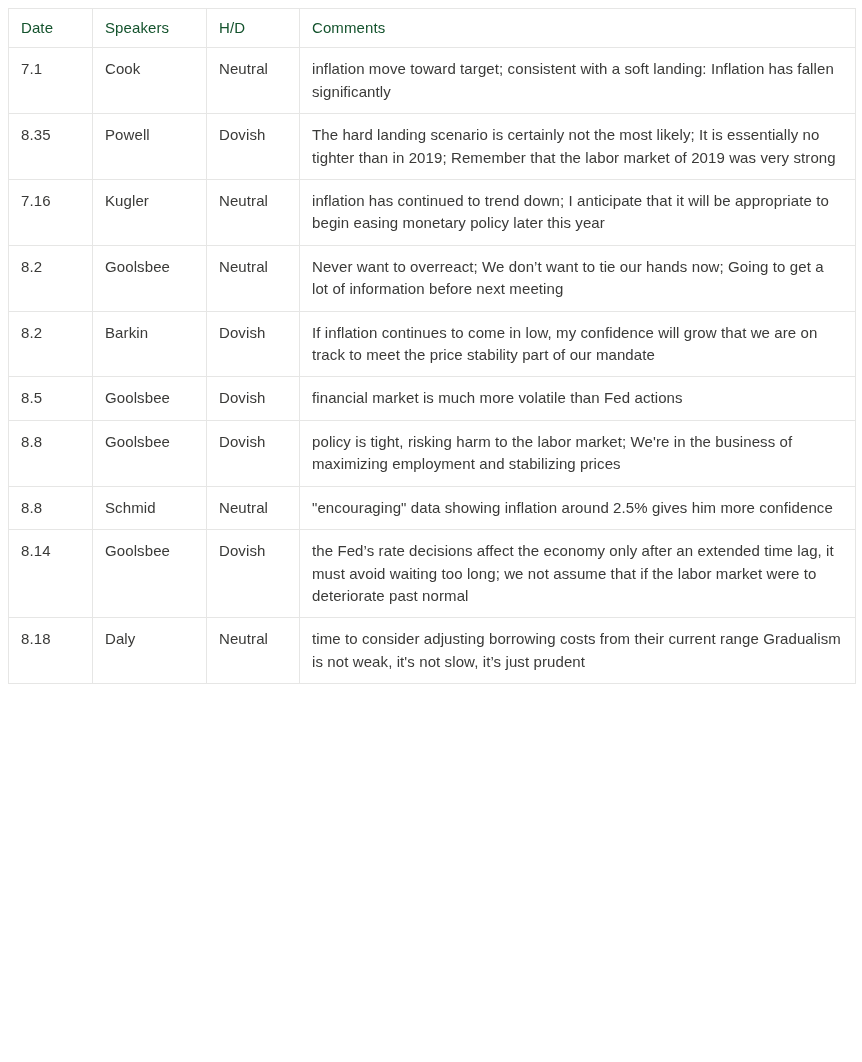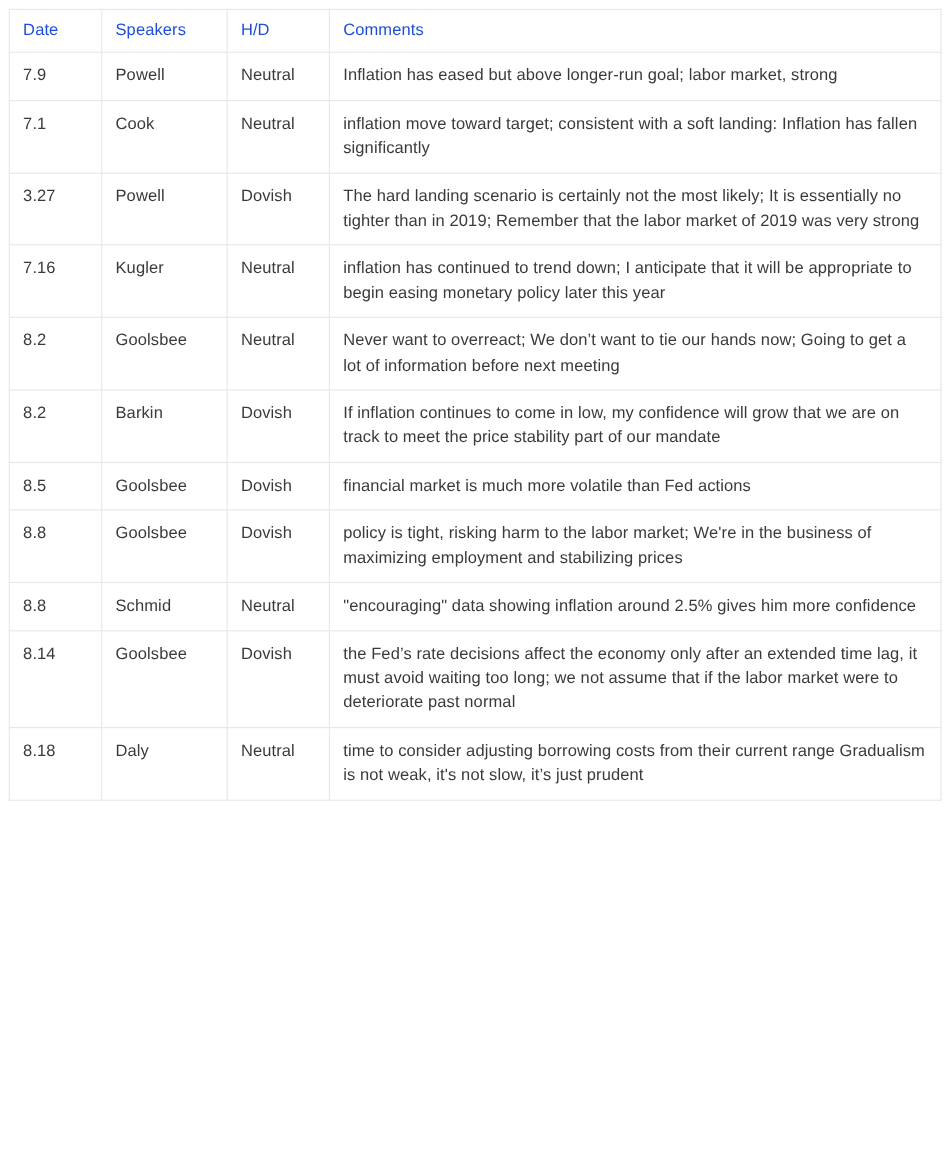--- a/index.html
+++ b/index.html
@@ -31,21 +31,21 @@
   table.fed-table td {
     border: 1px solid #e6e6e5;
     text-align: left;
     vertical-align: top;
     font-weight: 400;
     padding: 10px 12px;
     overflow-wrap: break-word;
   }
   table.fed-table th {
     padding: 8px 12px;
-    color: #1d4ed8;
+    color: #14532d;
   }
   col.c-date     { width: 84px; }
   col.c-speaker  { width: 114px; }
   col.c-hd       { width: 93px; }
   col.c-comments { width: 556px; }
 </style>
 </head>
 <body>
 
 <div class="table-wrap">
@@ -59,33 +59,27 @@
     <thead>
       <tr>
         <th>Date</th>
         <th>Speakers</th>
         <th>H/D</th>
         <th>Comments</th>
       </tr>
     </thead>
     <tbody id="table-body">
         <tr>
-          <td>7.9</td>
-          <td>Powell</td>
-          <td>Neutral</td>
-          <td>Inflation has eased but above longer-run goal; labor market, strong</td>
-        </tr>
-        <tr>
           <td>7.1</td>
           <td>Cook</td>
           <td>Neutral</td>
           <td>inflation move toward target; consistent with a soft landing: Inflation has fallen significantly</td>
         </tr>
         <tr>
-          <td>3.27</td>
+          <td>8.35</td>
           <td>Powell</td>
           <td>Dovish</td>
           <td>The hard landing scenario is certainly not the most likely; It is essentially no tighter than in 2019; Remember that the labor market of 2019 was very strong</td>
         </tr>
         <tr>
           <td>7.16</td>
           <td>Kugler</td>
           <td>Neutral</td>
           <td>inflation has continued to trend down; I anticipate that it will be appropriate to begin easing monetary policy later this year</td>
         </tr>

